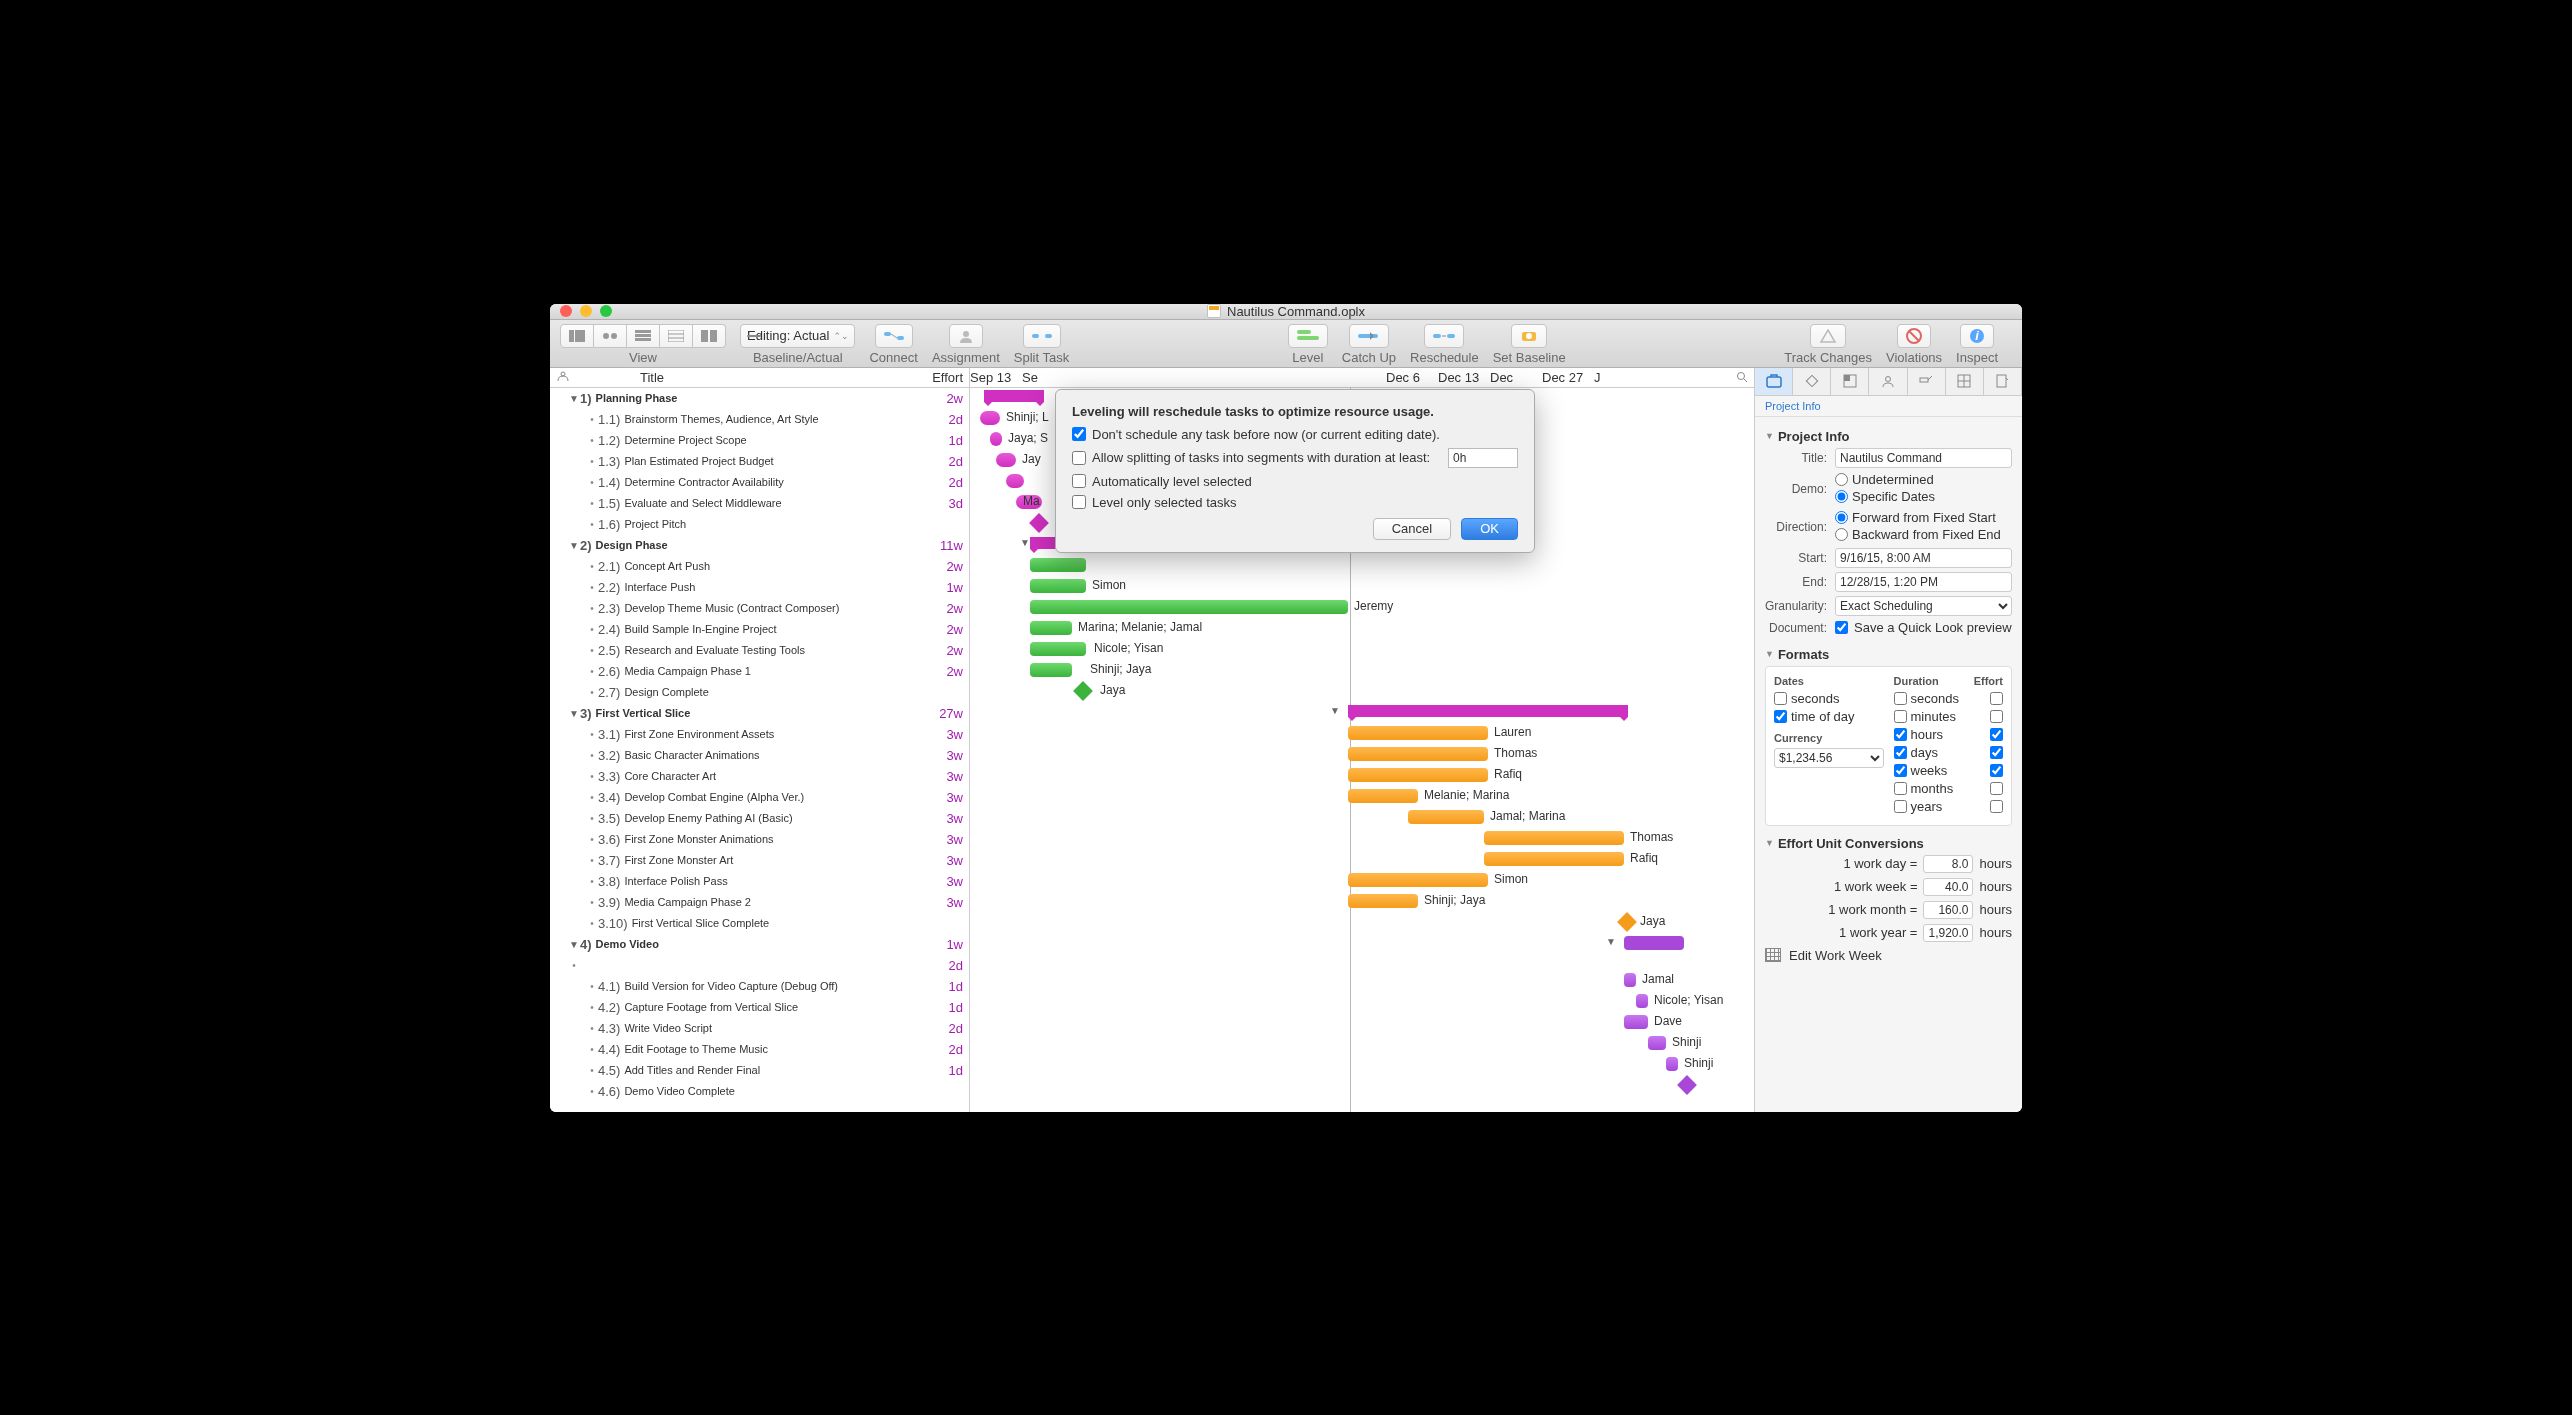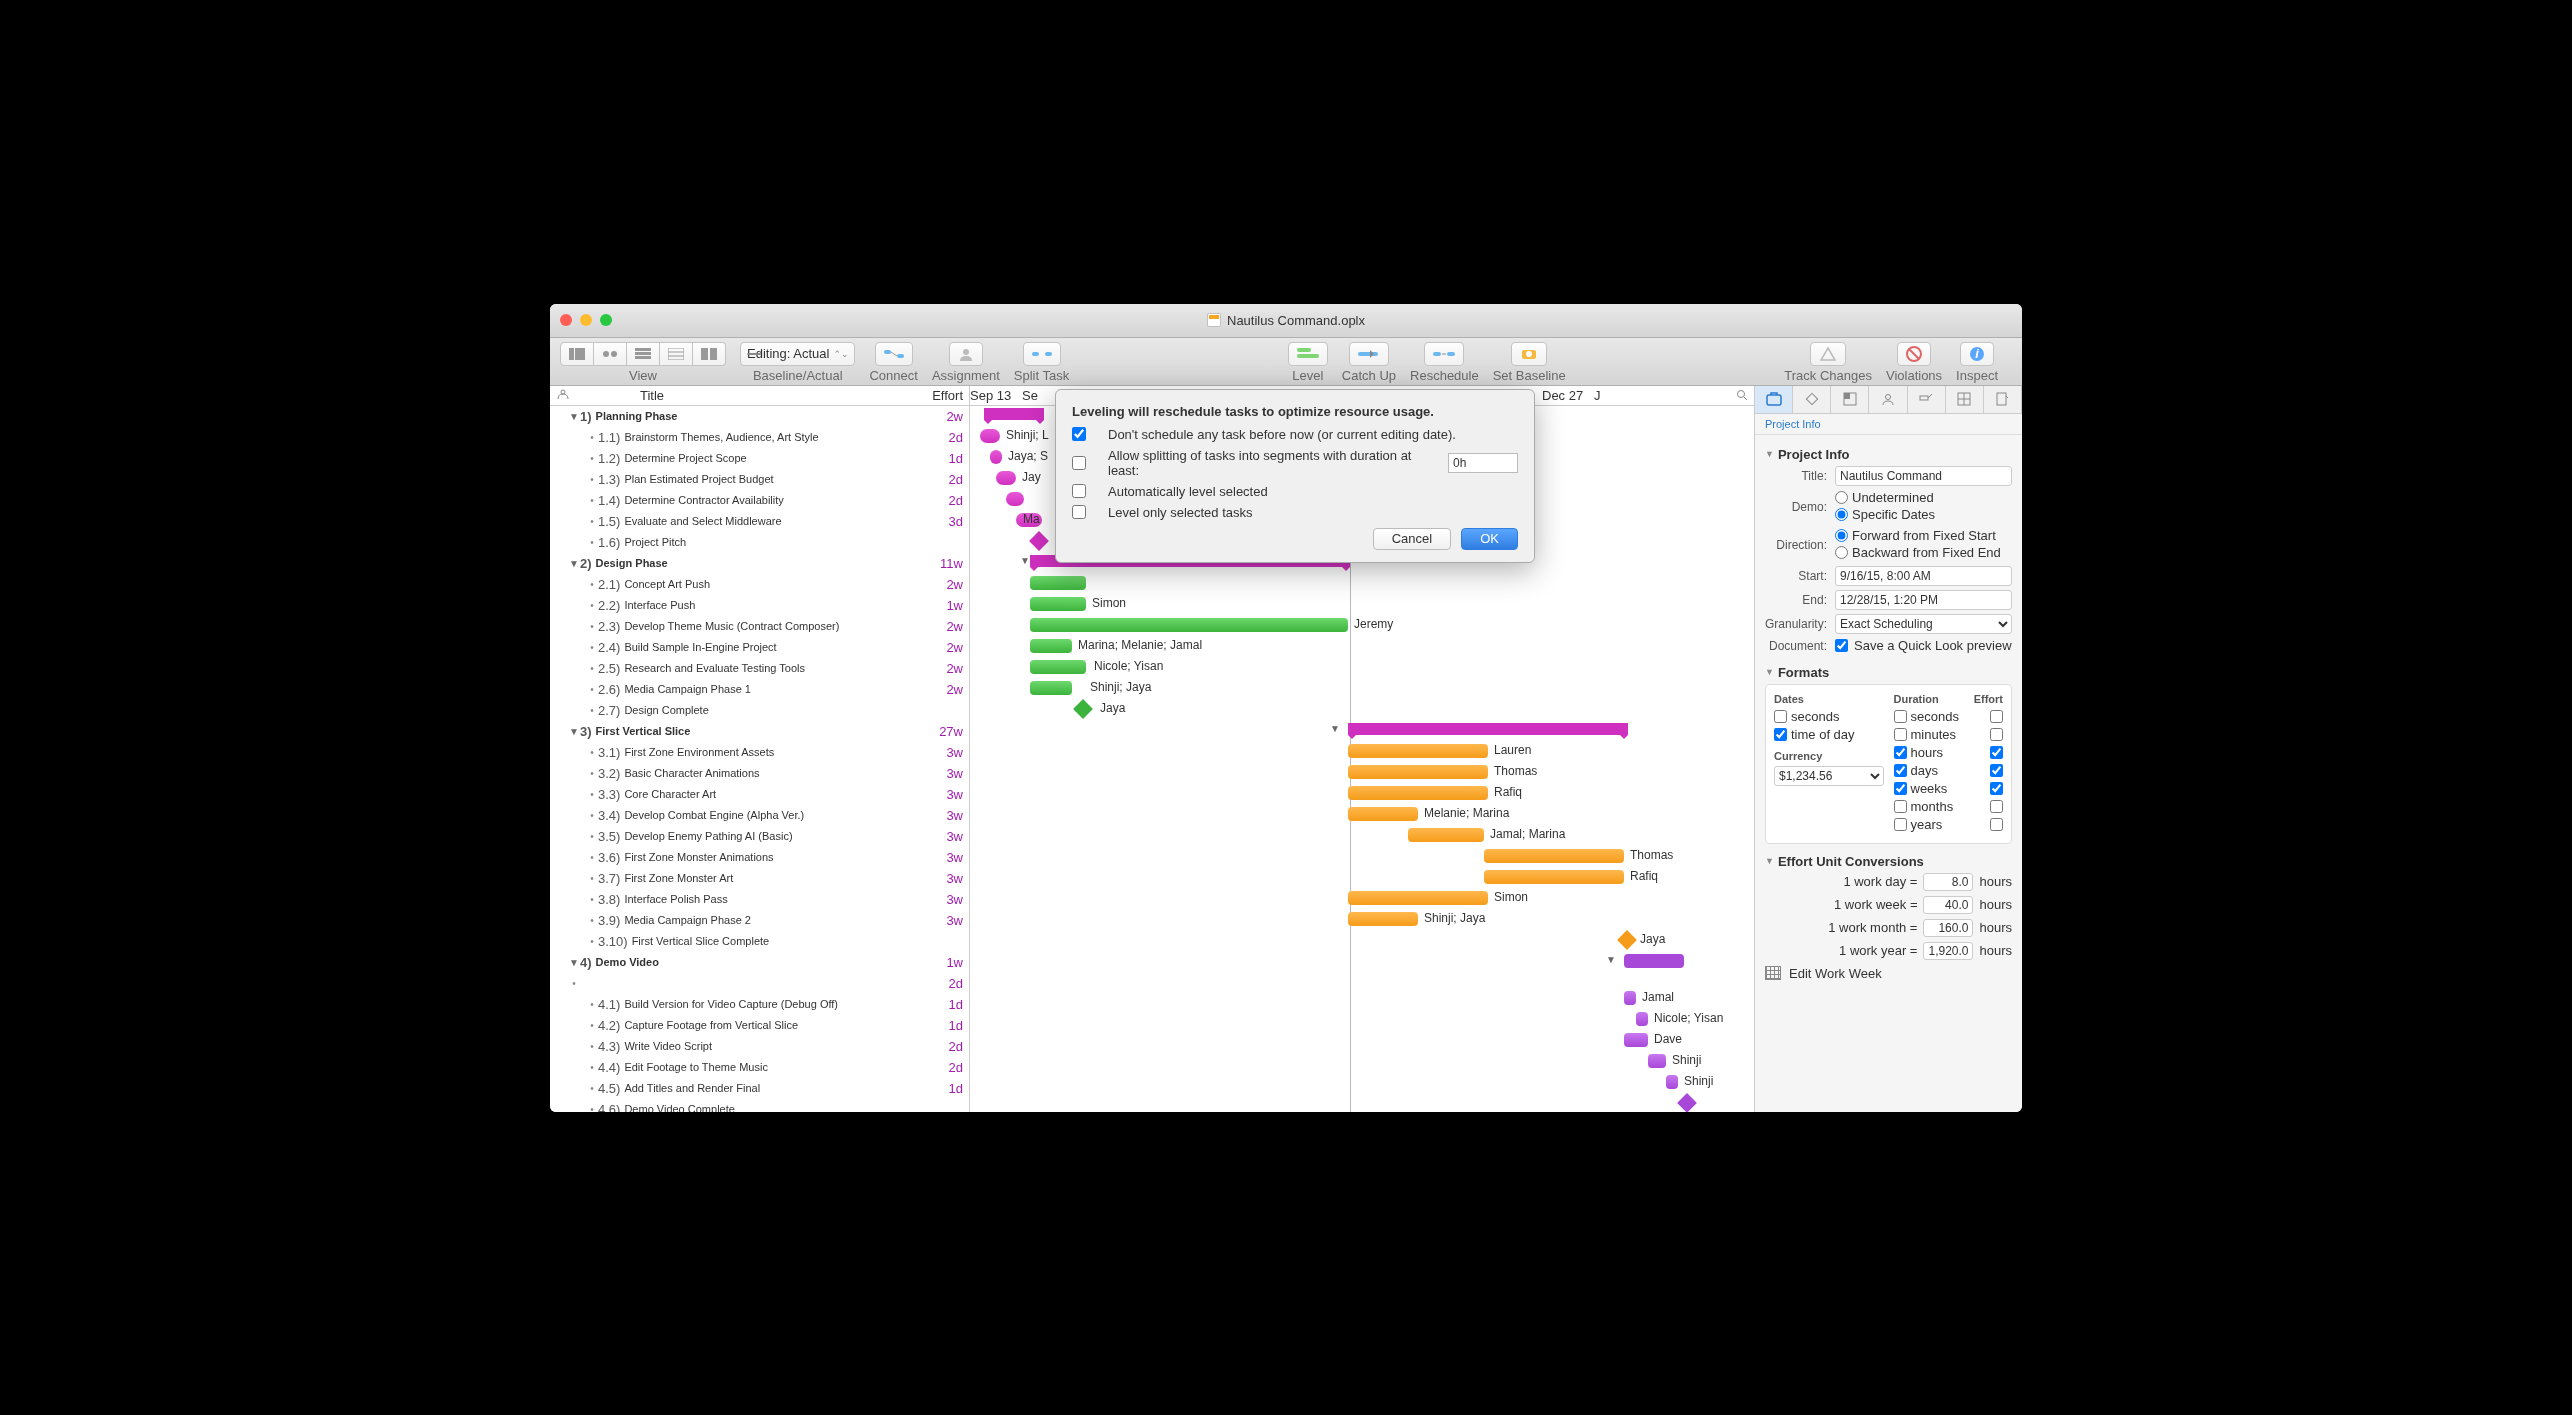--- a/index.html
+++ b/index.html
@@ -1,18 +1,18 @@
 <!DOCTYPE html>
 <html><head>
 <meta charset="utf-8">
 <style>
 *{box-sizing:border-box;margin:0;padding:0;font-family:-apple-system,BlinkMacSystemFont,"Helvetica Neue",sans-serif;font-size:13px;color:#333}
 body{background:#000;display:flex;justify-content:center;align-items:center;min-height:100vh}
 .window{width:1472px;height:808px;background:#fff;border-radius:6px;overflow:hidden;position:relative;display:flex;flex-direction:column}
-.titlebar{height:34px;background:linear-gradient(#e8e8e8,#d5d5d5);display:flex;align-items:center;position:relative;border-bottom:1px solid #b0b0b0}
+.titlebar{height:16px;background:linear-gradient(#e8e8e8,#d5d5d5);display:flex;align-items:center;position:relative;border-bottom:1px solid #b0b0b0}
 .traffic{display:flex;gap:8px;margin-left:10px}
 .tl{width:12px;height:12px;border-radius:50%}
 .tl.r{background:#ff5f57}.tl.y{background:#febc2e}.tl.g{background:#28c840}
 .wt{position:absolute;left:50%;transform:translateX(-50%);display:flex;align-items:center;gap:6px;font-size:13px;color:#4a4a4a}
 .wt-icon{width:14px;height:14px;background:#fff;border:1px solid #c0c0c0;border-radius:2px;position:relative}
 .wt-icon::before{content:"";position:absolute;top:1px;left:1px;right:1px;height:4px;background:#f5a623}
 .toolbar{height:48px;background:linear-gradient(#e8e8e8,#d5d5d5);border-bottom:1px solid #b0b0b0;display:flex;align-items:flex-start;padding:4px 10px 0}
 .tb-grp{display:flex;flex-direction:column;align-items:center;margin-right:14px}
 .tb-btns{display:flex;gap:0}
 .tb-btn{height:24px;background:linear-gradient(#fdfdfd,#f1f1f1);border:1px solid #c4c4c4;display:flex;align-items:center;justify-content:center;padding:0 8px;cursor:pointer}
@@ -53,21 +53,21 @@
 .bar.maggrp{background:#d030c0;height:12px;border-radius:0}
 .bar.maggrp::before,.bar.maggrp::after{content:"";position:absolute;top:12px;border:4px solid transparent;border-top-color:#d030c0}
 .bar.maggrp::before{left:0}.bar.maggrp::after{right:0}
 .dmd{position:absolute;width:14px;height:14px;transform:rotate(45deg)}
 .dmd.mag{background:#d030c0}.dmd.grn{background:#3cb33c}.dmd.org{background:#f59c1a}.dmd.vio{background:#a848d8}
 .blbl{position:absolute;font-size:12px;color:#333;white-space:nowrap}
 .g-ds{position:absolute;font-size:10px;color:#666}
 .dialog{position:absolute;left:505px;top:85px;width:480px;background:#f0f0f0;border:1px solid #aaa;border-radius:6px;box-shadow:0 8px 30px rgba(0,0,0,0.3);padding:14px 16px 12px;z-index:10}
 .dlg-h{font-weight:600;margin-bottom:8px;font-size:13px}
 .dlg-p{font-size:13px;color:#444;margin-bottom:12px;line-height:1.4}
-.dlg-row{display:flex;align-items:center;gap:22px;margin-bottom:6px;font-size:13px;color:#333}
+.dlg-row{display:flex;align-items:center;gap:6px;margin-bottom:6px;font-size:13px;color:#333}
 .dlg-row input[type=checkbox]{width:14px;height:14px}
 .dlg-row label{flex:1}
 .dlg-in{width:70px;height:20px;border:1px solid #bbb;padding:0 4px;font-size:12px}
 .dlg-btns{display:flex;justify-content:flex-end;gap:10px;margin-top:8px}
 .dlg-btn{height:22px;padding:0 18px;border-radius:4px;border:1px solid #bbb;background:linear-gradient(#fff,#f0f0f0);font-size:13px;cursor:pointer}
 .dlg-btn.pri{background:linear-gradient(#5aa6ff,#2f7de0);color:#fff;border-color:#2f7de0}
 .inspector{width:268px;border-left:1px solid #ccc;background:#f5f5f5;display:flex;flex-direction:column;overflow-y:auto}
 .insp-tabs{height:28px;border-bottom:1px solid #ccc;display:flex;background:#f0f0f0}
 .insp-tab{flex:1;display:flex;align-items:center;justify-content:center;border-right:1px solid #ccc;cursor:pointer}
 .insp-tab.act{background:#d8e8f8}

